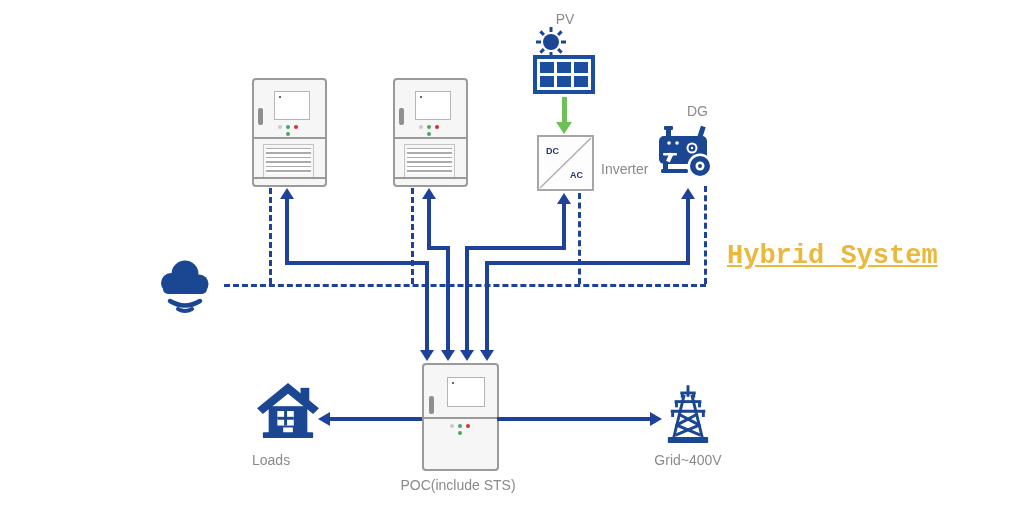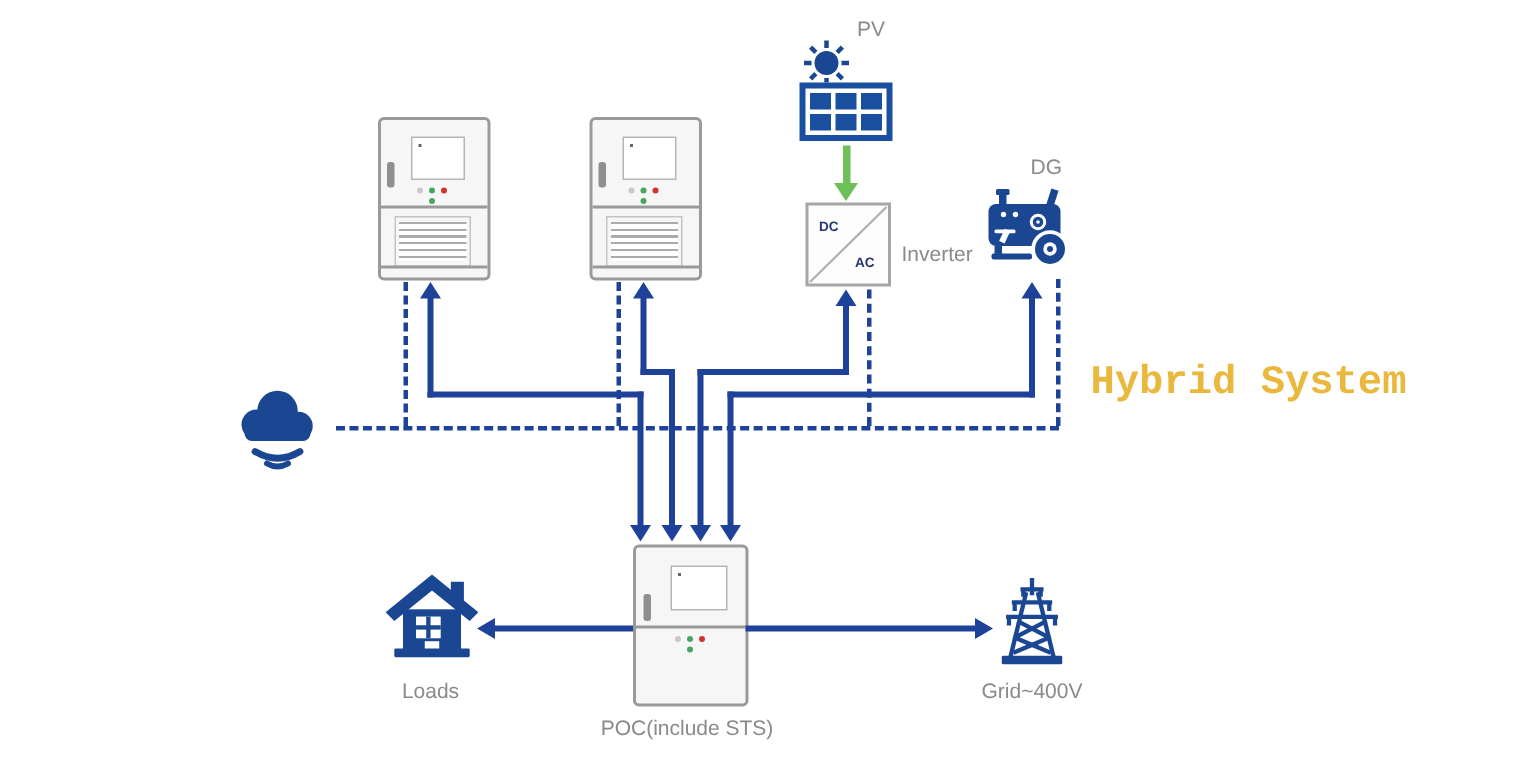--- a/index.html
+++ b/index.html
@@ -50,38 +50,38 @@
   .inv-txt{position:absolute;font-size:9px;font-weight:bold;color:#26366f;
     font-family:"Liberation Sans",sans-serif;}
   
   .green-shaft{position:absolute;left:562px;top:97px;width:5px;height:26px;background:var(--green-arrow);}
   .green-head{position:absolute;left:556px;top:122px;width:0;height:0;
     border-left:8px solid transparent;border-right:8px solid transparent;
     border-top:12px solid var(--green-arrow);}
   
   .hybrid-title{position:absolute;left:727px;top:241px;color:var(--gold-title);
     font-family:"Liberation Mono","DejaVu Serif",monospace;font-size:27px;font-weight:bold;
-    white-space:nowrap;letter-spacing:0px;}
+    white-space:nowrap;letter-spacing:0px;text-decoration:underline;}
   
   .backflow{position:absolute;left:507px;top:384px;width:139px;height:25px;
     border:1px solid var(--backflow-border);background:#fff;display:flex;
     align-items:center;justify-content:center;font-size:13px;font-weight:600;
     color:var(--backflow-text);white-space:nowrap;}
   .icon-navy{fill:var(--icon-navy);}
   .stroke-navy{stroke:var(--icon-navy);fill:none;}
 </style>
 </head>
 <body>
 
 <div class="stage">
 
-  <div class="lbl" style="left:540px;top:11px;width:50px;text-align:right;">PV</div>
+  <div class="lbl" style="left:540px;top:11px;width:50px;text-align:center;">PV</div>
   <div class="lbl" style="left:668px;top:103px;width:40px;text-align:right;">DG</div>
   <div class="lbl" style="left:601px;top:161px;">Inverter</div>
-  <div class="lbl" style="left:252px;top:452px;width:70px;text-align:center;">Loads</div>
+  <div class="lbl" style="left:252px;top:452px;width:70px;">Loads</div>
   <div class="lbl" style="left:648px;top:452px;width:80px;text-align:center;">Grid~400V</div>
   <div class="lbl" style="left:398px;top:477px;width:120px;text-align:center;">POC(include STS)</div>
   <div class="hybrid-title">Hybrid System</div>
 
   <div class="cabinet" style="left:252px;top:78px;width:71px;height:105px;">
     <div class="cab-screen" style="left:20px;top:11px;width:34px;height:27px;">
         <div class="cab-screen-dot"></div>
       </div>
     <div class="cab-handle" style="left:4px;top:28px;width:5px;height:17px;"></div>
     <div class="dot gray" style="left:24px;top:45px;"></div>

